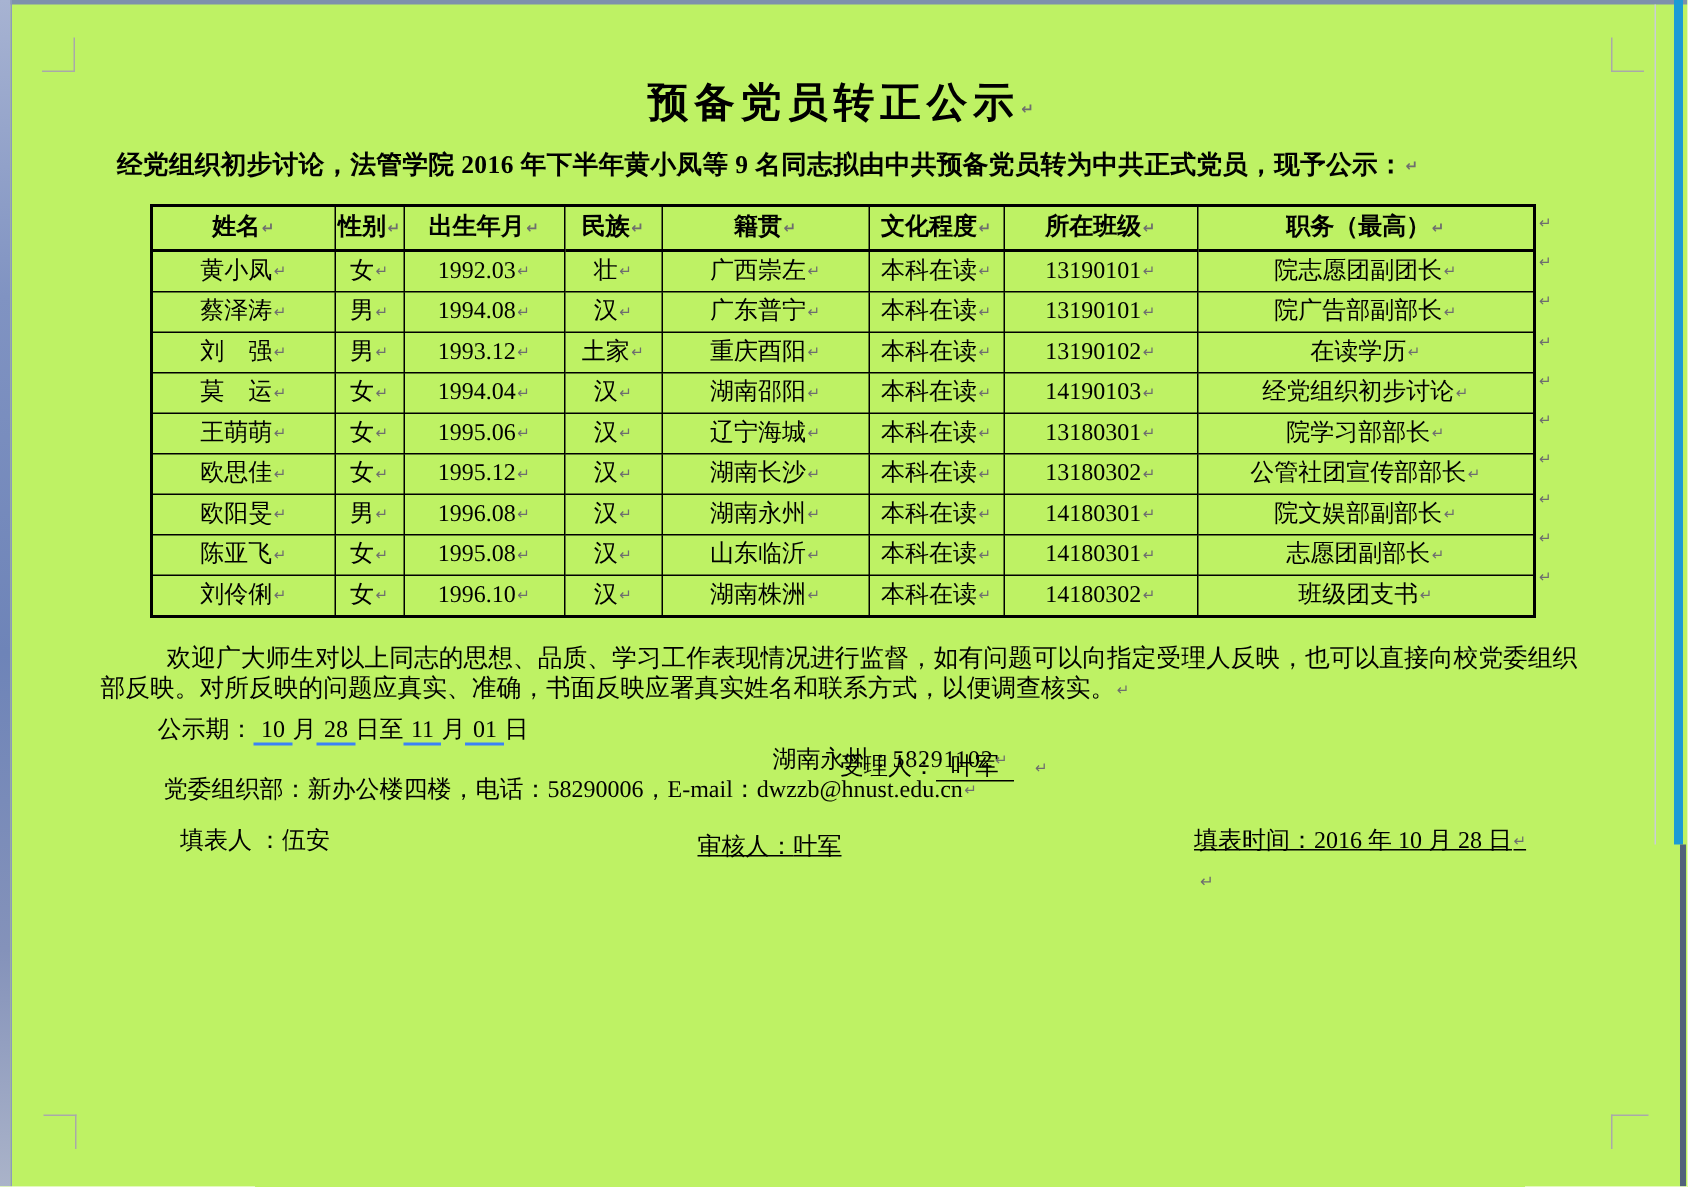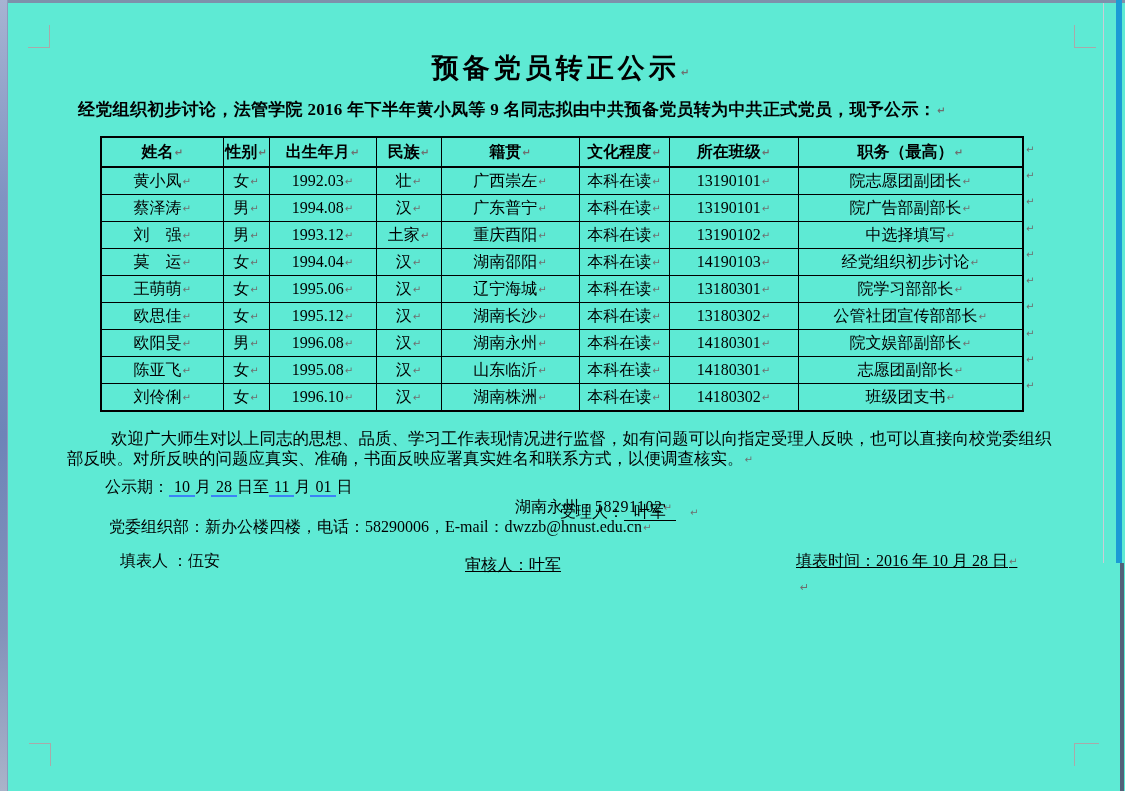--- a/index.html
+++ b/index.html
@@ -1,17 +1,17 @@
 <!DOCTYPE html>
 <html lang="zh"><head>
 <meta charset="utf-8">
 <style>
   html,body{margin:0;padding:0;background:#fff;}
   .screen{
-    position:relative;width:1125px;height:791px;background:#5eead4;overflow:hidden;
+    position:relative;width:1125px;height:791px;background:#bef264;overflow:hidden;
     font-family:"Liberation Serif","DejaVu Serif",serif;color:#000;
   }
   
   .edge-top{position:absolute;left:0;top:0;right:0;height:3px;background:#7e91ab;}
   .edge-left{position:absolute;left:0;top:0;bottom:0;width:7px;
     background:linear-gradient(180deg,#a7b3d2 0%,#8093c2 25%,#6e84b8 55%,#8492ba 80%,#aab3c9 100%);
     border-right:1px solid #8d9abb;}
   .page-right-line{position:absolute;left:1103px;top:3px;width:1px;height:560px;background:#c9ced6;}
   .edge-right-blue{position:absolute;left:1116px;top:0;width:6px;height:563px;background:#1b9bd5;}
   .edge-right-dark{position:absolute;left:1120px;top:563px;width:4px;height:228px;background:#51627a;}
@@ -110,21 +110,21 @@
           <td><span>院广告部副部长</span><span class="pm">↵</span></td>
         </tr>
         <tr>
           <td><span>刘　强</span><span class="pm">↵</span></td>
           <td><span>男</span><span class="pm">↵</span></td>
           <td><span>1993.12</span><span class="pm">↵</span></td>
           <td><span>土家</span><span class="pm">↵</span></td>
           <td><span>重庆酉阳</span><span class="pm">↵</span></td>
           <td><span>本科在读</span><span class="pm">↵</span></td>
           <td><span>13190102</span><span class="pm">↵</span></td>
-          <td><span>中选择填写</span><span class="pm">↵</span></td>
+          <td><span>在读学历</span><span class="pm">↵</span></td>
         </tr>
         <tr>
           <td><span>莫　运</span><span class="pm">↵</span></td>
           <td><span>女</span><span class="pm">↵</span></td>
           <td><span>1994.04</span><span class="pm">↵</span></td>
           <td><span>汉</span><span class="pm">↵</span></td>
           <td><span>湖南邵阳</span><span class="pm">↵</span></td>
           <td><span>本科在读</span><span class="pm">↵</span></td>
           <td><span>14190103</span><span class="pm">↵</span></td>
           <td><span>经党组织初步讨论</span><span class="pm">↵</span></td>

